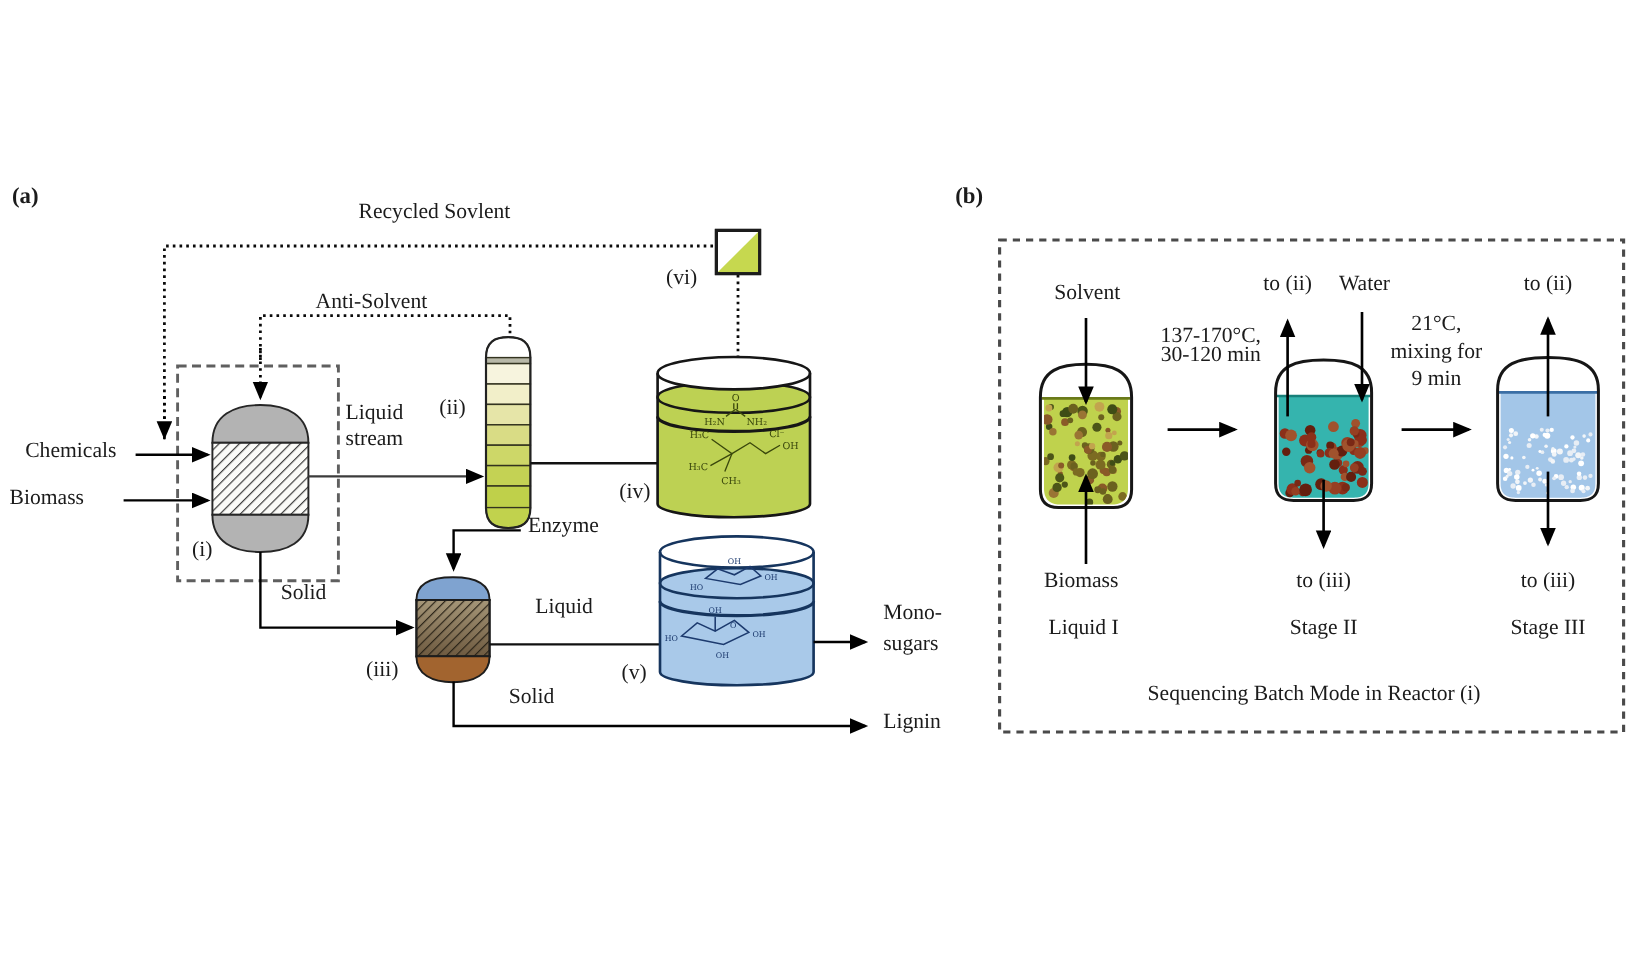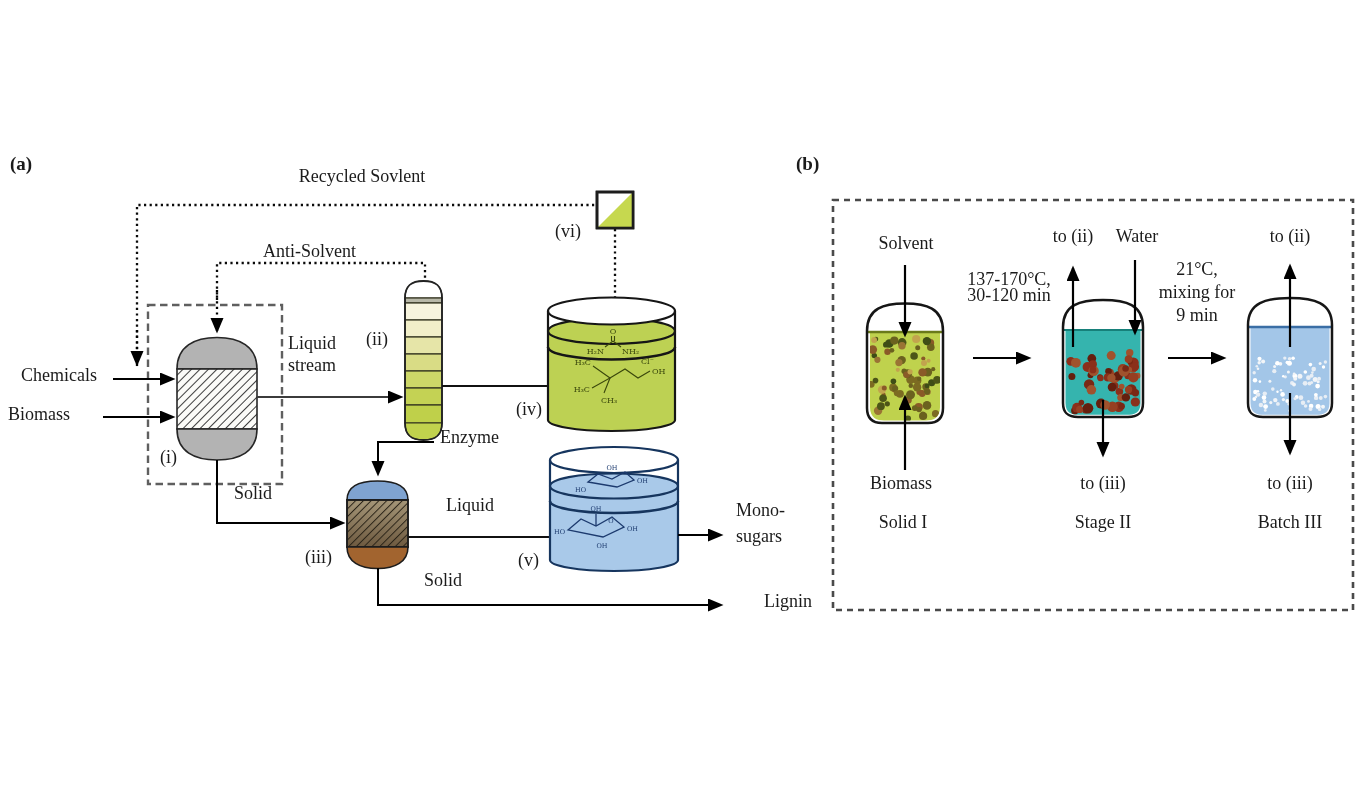--- a/index.html
+++ b/index.html
@@ -410,33 +410,34 @@
 <div class="lbl" style="left:160px;top:448px">(i)</div>
 <div class="lbl" style="left:234px;top:484px">Solid</div>
 <div class="lbl" style="left:440px;top:428px">Enzyme</div>
 <div class="lbl" style="left:305px;top:548px">(iii)</div>
 <div class="lbl" style="left:446px;top:496px">Liquid</div>
 <div class="lbl" style="left:516px;top:400px">(iv)</div>
 <div class="lbl" style="left:518px;top:551px">(v)</div>
 <div class="lbl" style="left:424px;top:571px">Solid</div>
 <div class="lbl" style="left:736px;top:501px">Mono-</div>
 <div class="lbl" style="left:736px;top:527px">sugars</div>
-<div class="lbl" style="left:764px;top:592px">Lignin</div>
+<div class="lbl" style="left:736px;top:592px">Lignin</div>
 <div class="lbl" style="left:555px;top:222px">(vi)</div>
 
 <div class="lbl b" style="left:796px;top:154px">(b)</div>
 <div class="lbl c" style="left:906px;top:234px">Solvent</div>
 <div class="lbl c" style="left:1073px;top:227px">to (ii)</div>
 <div class="lbl c" style="left:1137px;top:227px">Water</div>
 <div class="lbl c" style="left:1009px;top:270px">137-170°C,</div>
 <div class="lbl c" style="left:1009px;top:286px">30-120 min</div>
 <div class="lbl c" style="left:1197px;top:260px">21°C,</div>
 <div class="lbl c" style="left:1197px;top:283px">mixing for</div>
 <div class="lbl c" style="left:1197px;top:306px">9 min</div>
 <div class="lbl c" style="left:1290px;top:227px">to (ii)</div>
 <div class="lbl c" style="left:901px;top:474px">Biomass</div>
 <div class="lbl c" style="left:1103px;top:474px">to (iii)</div>
 <div class="lbl c" style="left:1290px;top:474px">to (iii)</div>
-<div class="lbl c" style="left:903px;top:513px">Solid I</div>
+<div class="lbl c" style="left:903px;top:513px">Liquid I</div>
 <div class="lbl c" style="left:1103px;top:513px">Stage II</div>
-<div class="lbl c" style="left:1290px;top:513px">Batch III</div>
+<div class="lbl c" style="left:1290px;top:513px">Stage III</div>
+<div class="lbl c" style="left:1095px;top:568px">Sequencing Batch Mode in Reactor (i)</div>
 
 </div>
 
 </body></html>

